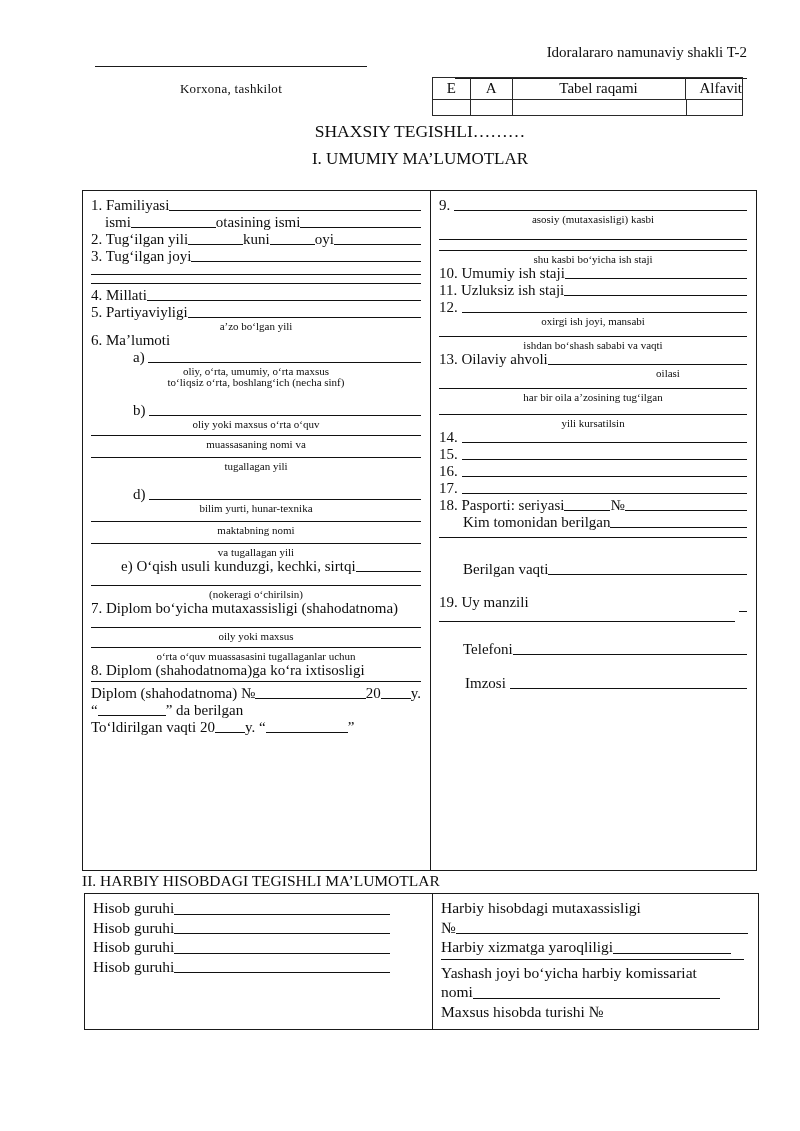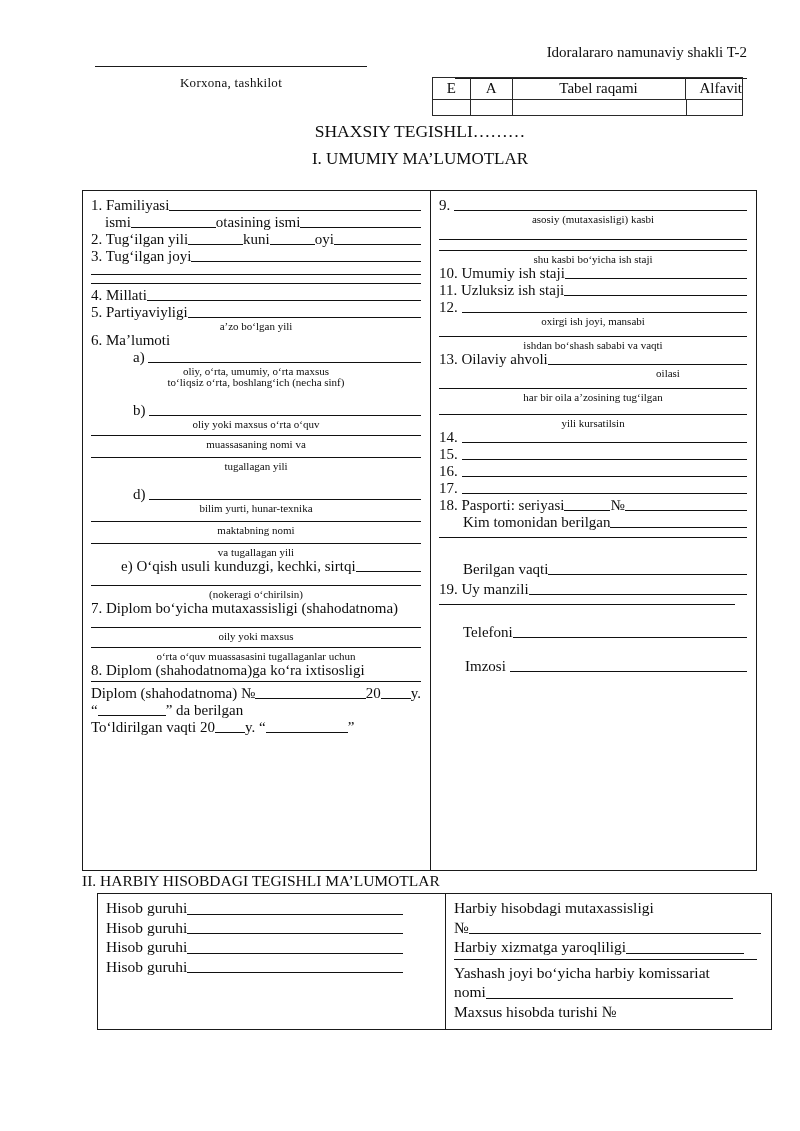--- a/index.html
+++ b/index.html
@@ -2,21 +2,21 @@
 <html><head>
 <meta charset="utf-8">
 <style>
   html,body{margin:0;padding:0;background:#fff;}
   .page{position:relative;width:800px;height:1131px;background:#fff;overflow:hidden;
         font-family:"Liberation Serif", serif;color:#0d0d0d;}
 
   
   .org{position:absolute;left:95px;top:52px;width:272px;}
   .org-rule{height:14px;border-bottom:1.5px solid #1a1a1a;}
-  .org-label{margin-top:8px;text-align:center;font-size:13px;letter-spacing:.3px;}
+  .org-label{margin-top:14px;text-align:center;font-size:13px;letter-spacing:.3px;}
 
   .form-ref{position:absolute;left:455px;top:44px;width:292px;border-bottom:1.2px solid #1a1a1a;
             text-align:right;font-size:15px;padding-bottom:17px;}
 
   .hgrid{position:absolute;left:432px;top:77px;width:311px;border:1.6px solid #2a2a2a;box-sizing:border-box;}
   .hrow{display:flex;height:21px;}
   .hrow2{height:15px;border-top:1px solid #2a2a2a;}
   .hcell{border-right:1px solid #2a2a2a;display:flex;align-items:center;justify-content:center;
          font-size:15px;box-sizing:border-box;}
   .hcell:last-child{border-right:none;}
@@ -27,21 +27,21 @@
   .title-sec1{position:absolute;left:82px;top:149px;width:676px;text-align:center;font-size:17px;}
   .title-sec2{position:absolute;left:82px;top:872px;width:676px;text-align:left;font-size:15.5px;}
 
   
   .mainbox{position:absolute;left:82px;top:190px;width:675px;height:681px;
            border:1.5px solid #1a1a1a;box-sizing:border-box;display:flex;}
   .col-left{width:348px;border-right:1px solid #1a1a1a;box-sizing:border-box;
             padding:6px 9px 0 8px;overflow:hidden;}
   .col-right{flex:1;padding:6px 9px 0 8px;overflow:hidden;}
 
-  .milbox{position:absolute;left:97px;top:893px;width:675px;border:1.5px solid #1a1a1a;
+  .milbox{position:absolute;left:84px;top:893px;width:675px;border:1.5px solid #1a1a1a;
           box-sizing:border-box;display:flex;}
   .mil-left{width:348px;border-right:1px solid #1a1a1a;box-sizing:border-box;padding:4px 12px 8px 8px;}
   .mil-right{flex:1;padding:4px 10px 8px 8px;}
 
   
   .line{display:flex;font-size:15px;line-height:17px;}
   .mil-rows .line{font-size:15.5px;line-height:19.5px;}
   .lbl{white-space:pre;}
   .fill{flex:1 1 auto;min-width:8px;align-self:flex-end;border-bottom:1.3px solid #111;margin-bottom:3px;}
   .fill.fixed{flex:0 0 auto;}
@@ -265,21 +265,21 @@
           <span class="lbl">Kim tomonidan berilgan</span>
           <span class="fill"></span>
         </div>
         <div class="line" style="margin-top: 6px;">
           <span class="fill"></span>
         </div>
         <div class="line" style="padding-left: 24px; margin-top: 20px;">
           <span class="lbl">Berilgan vaqti</span>
           <span class="fill"></span>
         </div>
-        <div class="line" style="margin-top: 3px;">
+        <div class="line" style="margin-top: 16px; flex-direction: column;">
           <span class="lbl">19. Uy manzili</span>
           <span class="fill"></span>
         </div>
         <div class="line" style="margin-top: 6px;">
           <span class="fill" style="margin-right: 12px;"></span>
         </div>
         <div class="line" style="padding-left: 24px; margin-top: 16px;">
           <span class="lbl">Telefoni</span>
           <span class="fill"></span>
         </div>

